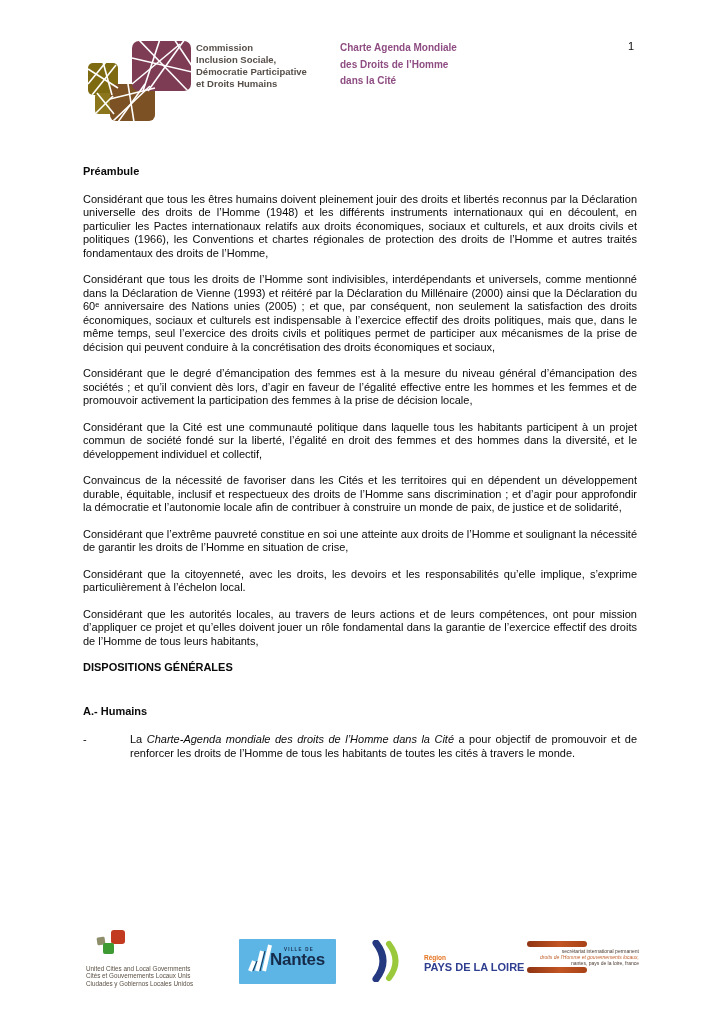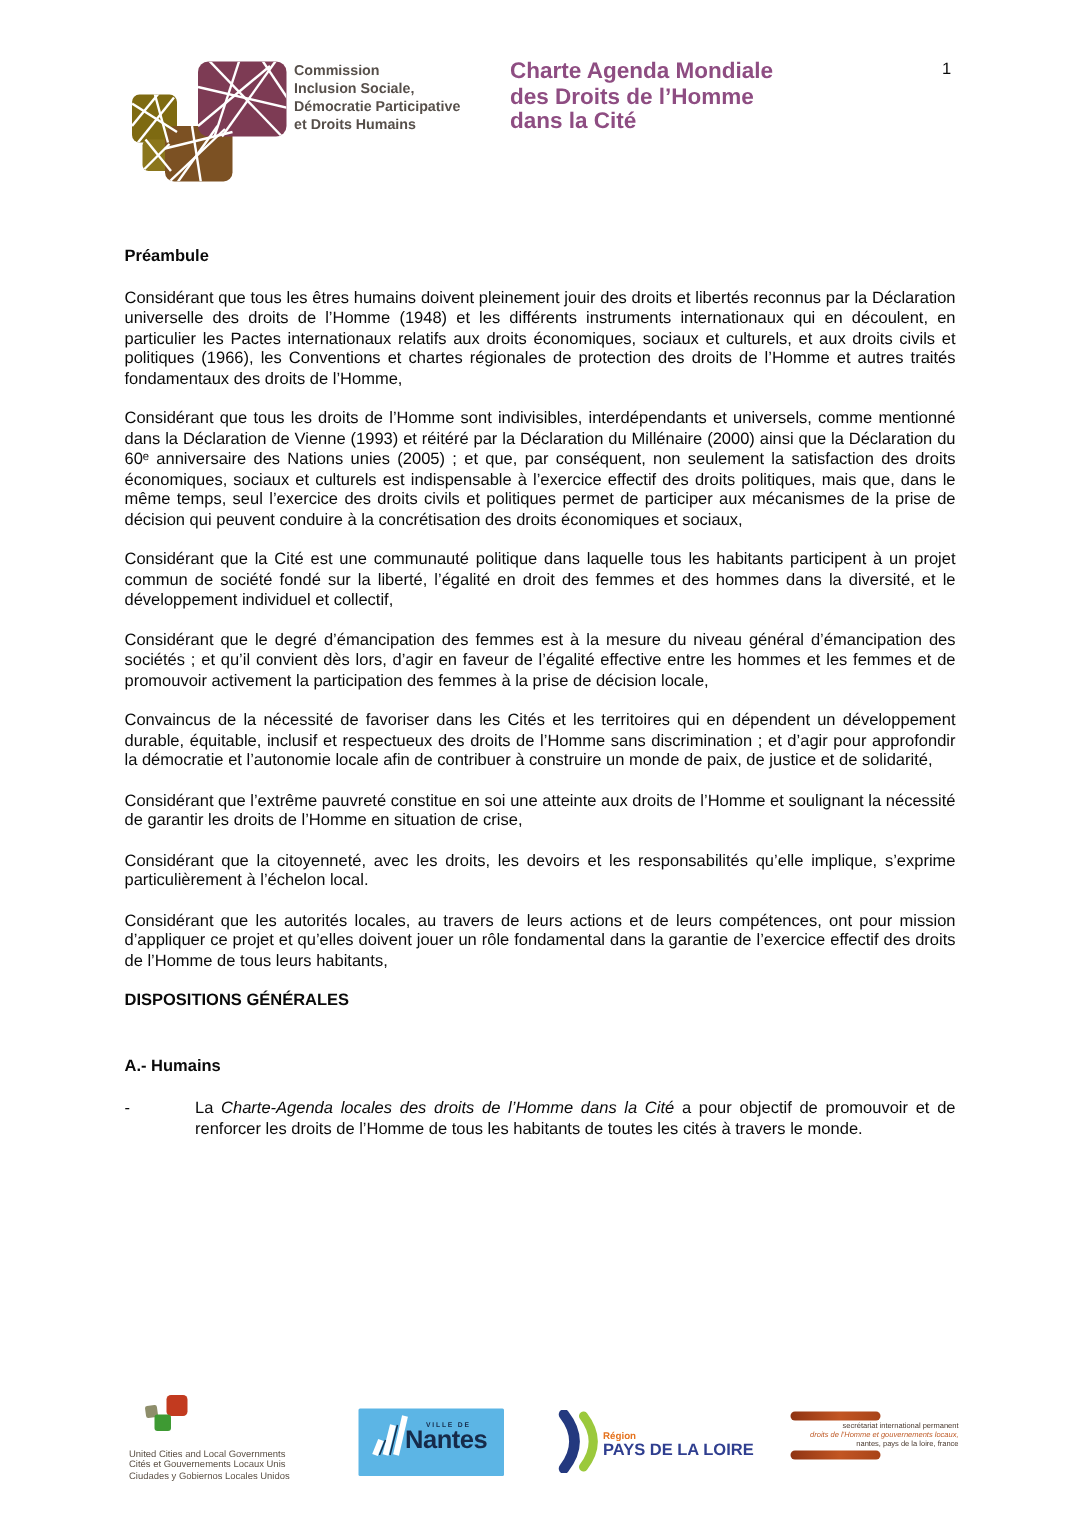--- a/index.html
+++ b/index.html
@@ -9,21 +9,21 @@
     font-family:"Liberation Sans", sans-serif; color:#0a0a0a; overflow:hidden;
   }
   
   .hdr-logo { position:absolute; left:88px; top:38px; }
   .hdr-commission {
     position:absolute; left:196px; top:42px;
     font-size:9.5px; font-weight:bold; line-height:12px; color:#564f4a;
   }
   .hdr-title {
     position:absolute; left:340px; top:40px;
-    font-size:15px; font-weight:bold; line-height:16.5px; color:#8e4d82;
+    font-size:10px; font-weight:bold; line-height:16.5px; color:#8e4d82;
   }
   .page-number { position:absolute; left:628px; top:40px; font-size:11px; color:#0a0a0a; }
   
   .main { position:absolute; left:83px; top:165px; width:554px; }
   .doc-title {
     font-size:16px; font-weight:bold; line-height:20px; letter-spacing:1.4px;
     text-align:center; color:#050505; margin:0 0 42px 0;
   }
   .h-preambule { font-size:11px; font-weight:bold; line-height:13.5px; margin:0 0 14px 0; }
   .main p { font-size:11px; line-height:13.5px; text-align:justify; margin:0 0 13px 0; }
@@ -41,21 +41,21 @@
   .nantes {
     position:absolute; left:239px; top:11px; width:97px; height:45px;
     background:#5cb5e5; border-radius:1px;
   }
   .nantes-waves { position:absolute; left:7px; bottom:7px; }
   .nantes-villede { position:absolute; left:45px; top:8px; font-size:4.5px; font-weight:bold;
     letter-spacing:1.2px; color:#162b4a; }
   .nantes-name { position:absolute; left:31px; top:11px; font-size:17px; font-weight:bold;
     color:#162b4a; letter-spacing:-0.3px; }
   .pdl { position:absolute; left:372px; top:12px; display:flex; align-items:center; }
-  .pdl-text { margin-left:0; }
+  .pdl-text { margin-left:22px; }
   .pdl-region { font-size:6.5px; font-weight:bold; color:#e5731f; }
   .pdl-name { font-size:11px; font-weight:bold; color:#2f3e8f; letter-spacing:0; }
   .sip { position:absolute; left:527px; top:13px; width:112px; }
   .sip-bar { width:60px; height:6px; border-radius:3px;
     background:linear-gradient(90deg,#8f3413,#c25523 55%,#a84318); }
   .sip-lines { text-align:right; font-size:5px; line-height:6px; color:#4a3a30; margin:1px 0; }
   .sip-lines .l2 { color:#bf5b28; font-style:italic; }
 </style>
 </head>
 <body>
@@ -111,33 +111,33 @@
   </div>
 
   <div class="page-number">1</div>
 
   <div class="main">
 
     <div class="h-preambule">Préambule</div>
 
     <p>Considérant que tous les êtres humains doivent pleinement jouir des droits et libertés reconnus par la Déclaration universelle des droits de l’Homme (1948) et les différents instruments internationaux qui en découlent, en particulier les Pactes internationaux relatifs aux droits économiques, sociaux et culturels, et aux droits civils et politiques (1966), les Conventions et chartes régionales de protection des droits de l’Homme et autres traités fondamentaux des droits de l’Homme,</p>
     <p>Considérant que tous les droits de l’Homme sont indivisibles, interdépendants et universels, comme mentionné dans la Déclaration de Vienne (1993) et réitéré par la Déclaration du Millénaire (2000) ainsi que la Déclaration du 60ᵉ anniversaire des Nations unies (2005) ; et que, par conséquent, non seulement la satisfaction des droits économiques, sociaux et culturels est indispensable à l’exercice effectif des droits politiques, mais que, dans le même temps, seul l’exercice des droits civils et politiques permet de participer aux mécanismes de la prise de décision qui peuvent conduire à la concrétisation des droits économiques et sociaux,</p>
+    <p>Considérant que le degré d’émancipation des femmes est à la mesure du niveau général d’émancipation des sociétés ; et qu’il convient dès lors, d’agir en faveur de l’égalité effective entre les hommes et les femmes et de promouvoir activement la participation des femmes à la prise de décision locale,</p>
     <p>Considérant que la Cité est une communauté politique dans laquelle tous les habitants participent à un projet commun de société fondé sur la liberté, l’égalité en droit des femmes et des hommes dans la diversité, et le développement individuel et collectif,</p>
-    <p>Considérant que le degré d’émancipation des femmes est à la mesure du niveau général d’émancipation des sociétés ; et qu’il convient dès lors, d’agir en faveur de l’égalité effective entre les hommes et les femmes et de promouvoir activement la participation des femmes à la prise de décision locale,</p>
     <p>Convaincus de la nécessité de favoriser dans les Cités et les territoires qui en dépendent un développement durable, équitable, inclusif et respectueux des droits de l’Homme sans discrimination ; et d’agir pour approfondir la démocratie et l’autonomie locale afin de contribuer à construire un monde de paix, de justice et de solidarité,</p>
     <p>Considérant que l’extrême pauvreté constitue en soi une atteinte aux droits de l’Homme et soulignant la nécessité de garantir les droits de l’Homme en situation de crise,</p>
     <p>Considérant que la citoyenneté, avec les droits, les devoirs et les responsabilités qu’elle implique, s’exprime particulièrement à l’échelon local.</p>
     <p>Considérant que les autorités locales, au travers de leurs actions et de leurs compétences, ont pour mission d’appliquer ce projet et qu’elles doivent jouer un rôle fondamental dans la garantie de l’exercice effectif des droits de l’Homme de tous leurs habitants,</p>
 
     <div class="h-dispositions">DISPOSITIONS GÉNÉRALES</div>
     <div class="h-objectif">A.- Humains</div>
 
     <div class="objectif-item">
       <div class="objectif-dash">-</div>
-      <div class="objectif-text"><span>La </span><span class="it">Charte-Agenda locales des droits de l’Homme dans la Cité</span><span> a pour objectif de promouvoir et de renforcer les droits de l’Homme de tous les habitants de toutes les cités à travers le monde.</span></div>
+      <div class="objectif-text"><span>La </span><span class="it">Charte-Agenda mondiale des droits de l’Homme dans la Cité</span><span> a pour objectif de promouvoir et de renforcer les droits de l’Homme de tous les habitants de toutes les cités à travers le monde.</span></div>
     </div>
   </div>
 
   <div class="footer">
 
     <div class="uclg">
       <div class="uclg-mark">
         <svg width="40" height="30" viewBox="0 0 40 30">
           <rect x="5" y="7" width="8" height="8" rx="1.5" fill="#8e8e6b" transform="rotate(-8 9 11)"></rect>
           <rect x="19" y="0" width="14" height="14" rx="3" fill="#c23a1f"></rect>

